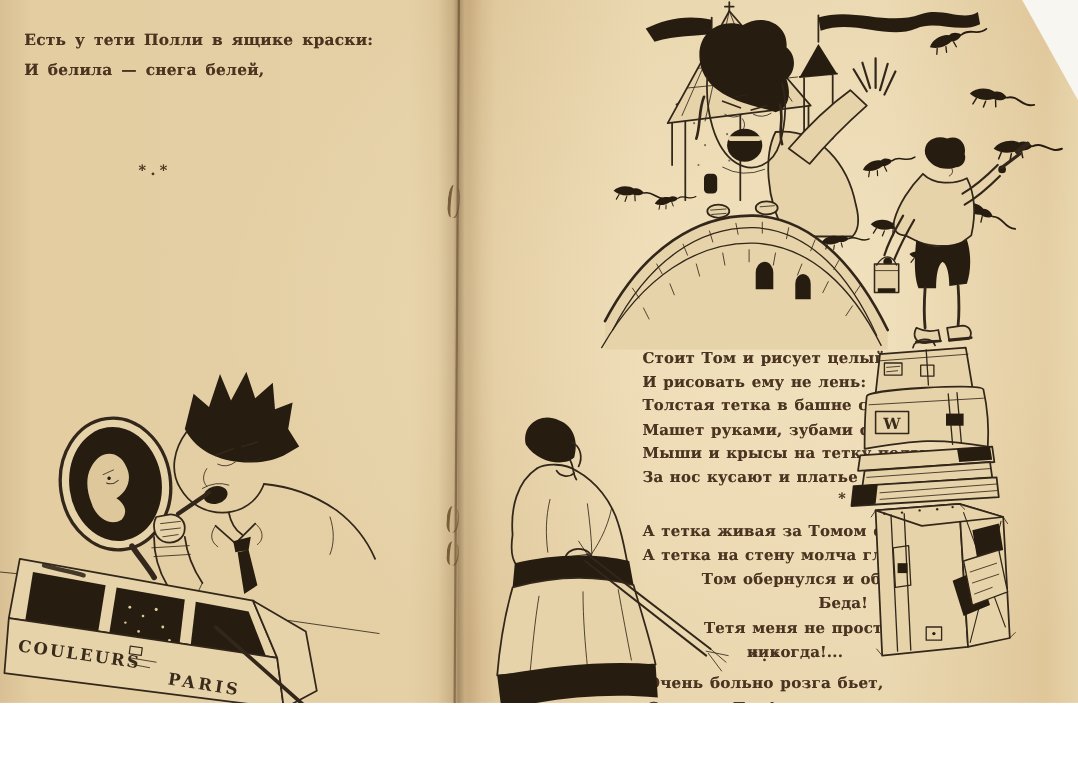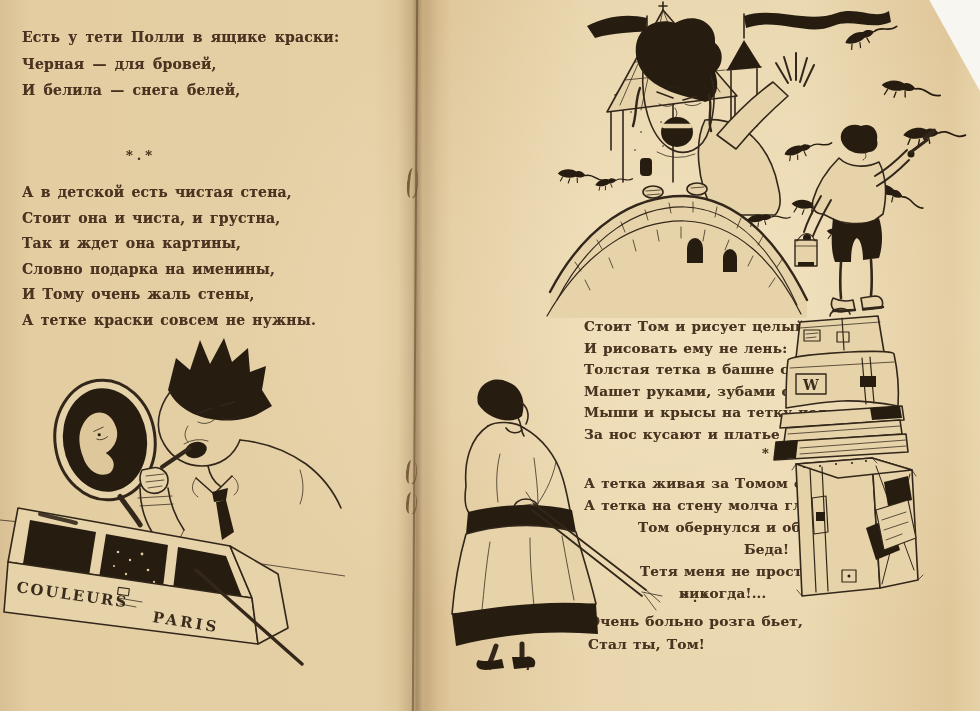--- a/index.html
+++ b/index.html
@@ -1,16 +1,16 @@
 <!DOCTYPE html>
 <html><head>
 <meta charset="utf-8">
 <style>
   html,body{margin:0;padding:0;background:#ffffff;}
-  #photo{position:relative;width:980px;height:711px;overflow:hidden;
+  #photo{position:relative;width:980px;height:639px;overflow:hidden;
     background:
       radial-gradient(ellipse 700px 500px at 70% 45%, rgba(255,244,214,.35), rgba(0,0,0,0) 70%),
       linear-gradient(90deg,#d9c094 0%,#e3cda1 3%,#e5d0a6 38%,#d9c093 42.5%,#cfb386 43.5%,#e0c89c 46%,#e9d6ae 60%,#ead8b1 82%,#e0c79a 97%,#e6d2a8 100%);
     font-family:"DejaVu Serif",serif;}
   .stanza{position:absolute;color:#4a3421;font-weight:700;letter-spacing:.2px;
     text-shadow:0 0 .5px rgba(74,52,33,.55);white-space:nowrap;}
   #ls1{left:22px;top:24px;font-size:14px;line-height:26.5px;word-spacing:3px;}
   #ls2{left:22px;top:180px;font-size:14px;line-height:25.5px;word-spacing:2px;}
   #rs1{left:584px;top:316px;font-size:13.6px;line-height:21.6px;word-spacing:1px;}
   #rs2{left:584px;top:472px;font-size:13.6px;line-height:22px;word-spacing:1px;}
@@ -52,32 +52,23 @@
 
   <div id="gutter-shade"></div>
   <div id="gutter-line"></div>
   <div class="stitch" id="st1"></div>
   <div class="stitch" id="st2"></div>
   <div class="stitch" id="st3"></div>
   <div id="corner-white"></div>
 
   <div class="stanza" id="ls1">
       <div class="line">Есть у тети Полли в ящике краски:</div>
-      <div class="line">Черная — для бровей,</div>
       <div class="line">И белила — снега белей,</div>
     </div>
   <div class="divider" id="d1">*.*</div>
-  <div class="stanza" id="ls2">
-      <div class="line">А в детской есть чистая стена,</div>
-      <div class="line">Стоит она и чиста, и грустна,</div>
-      <div class="line">Так и ждет она картины,</div>
-      <div class="line">Словно подарка на именины,</div>
-      <div class="line">И Тому очень жаль стены,</div>
-      <div class="line">А тетке краски совсем не нужны.</div>
-    </div>
 
   <div class="stanza" id="rs1">
       <div class="line">Стоит Том и рисует целый день,</div>
       <div class="line">И рисовать ему не лень:</div>
       <div class="line">Толстая тетка в башне сидит,</div>
       <div class="line">Машет руками, зубами стучит,</div>
       <div class="line">Мыши и крысы на тетку ползут</div>
       <div class="line">За нос кусают и платье грызут.</div>
     </div>
   <div class="divider" id="d2">*.*</div>

